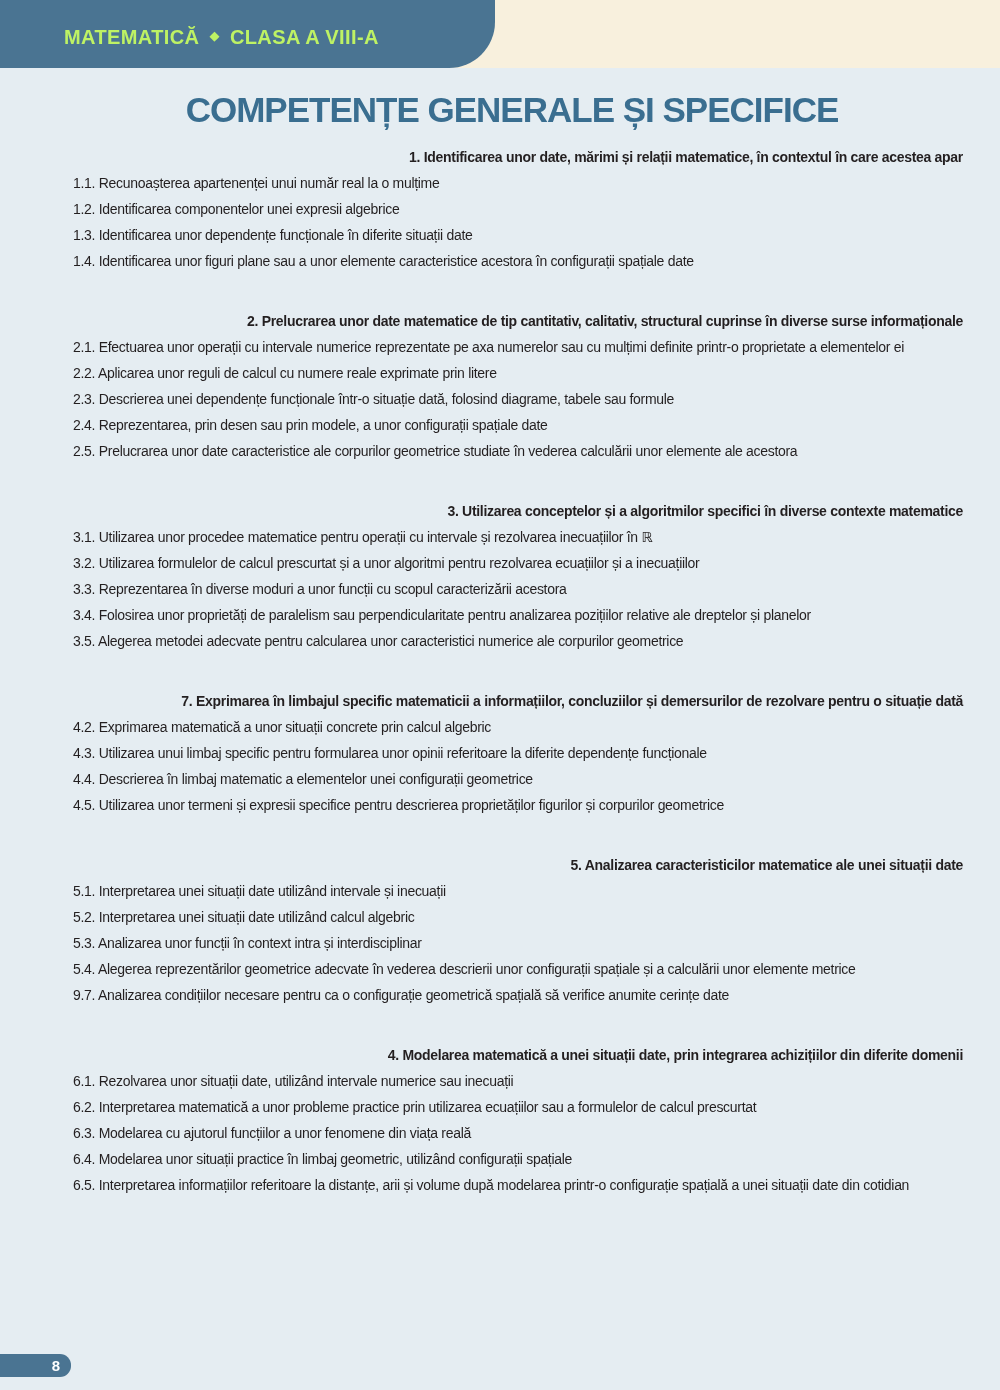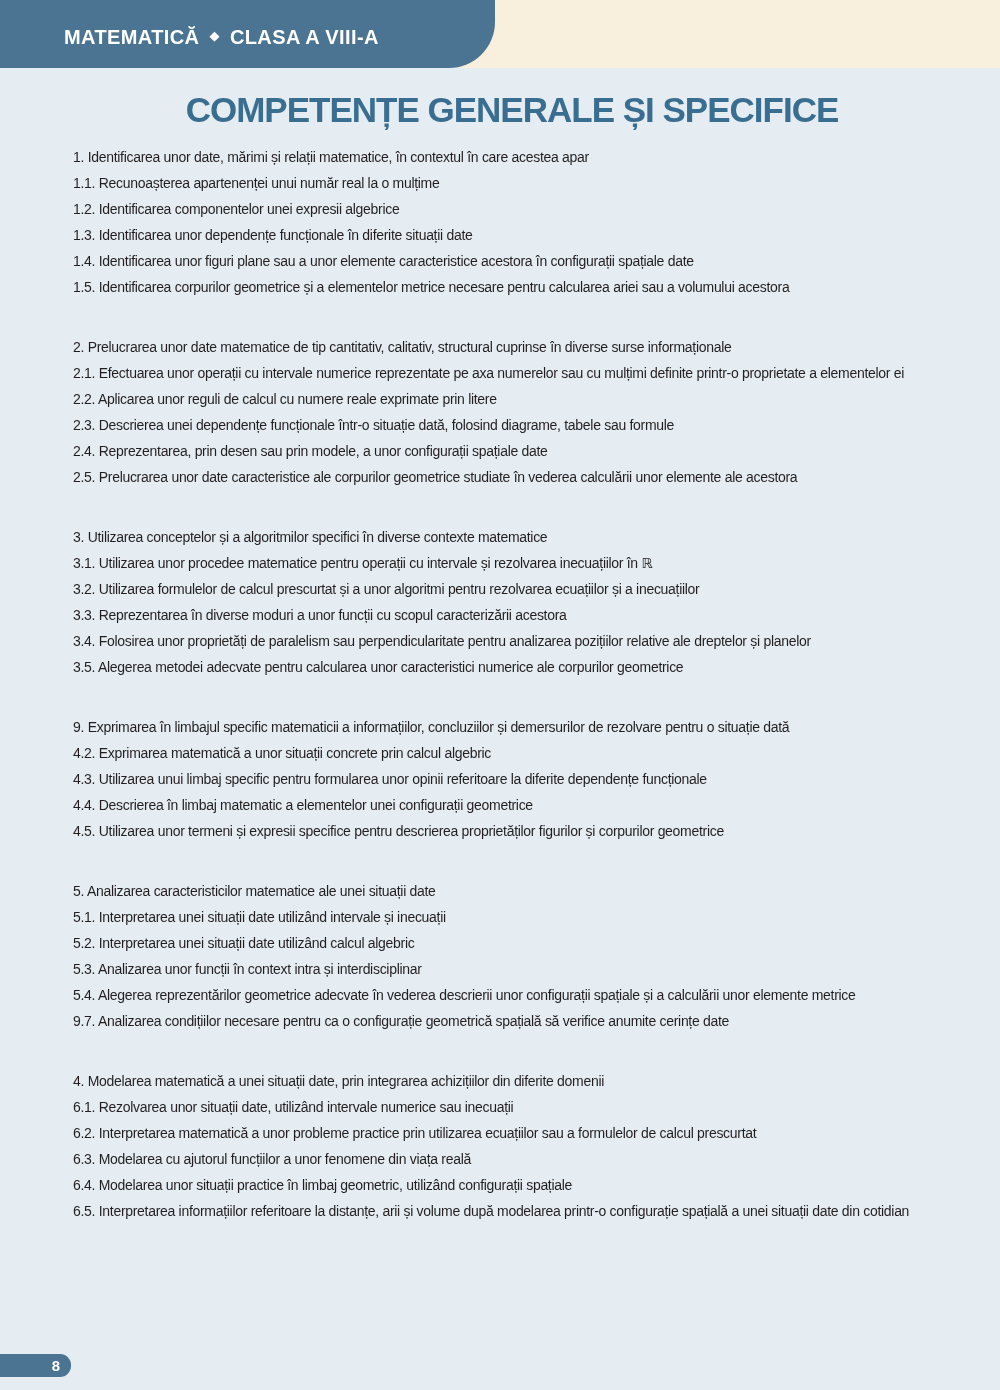--- a/index.html
+++ b/index.html
@@ -20,21 +20,21 @@
     width: 1000px; height: 68px;
     background: #f8f0dd;
   }
 
   .header-tab {
     position: absolute;
     top: 0; left: 0;
     width: 495px; height: 68px;
     background: #4a7492;
     border-bottom-right-radius: 46px;
-    color: #ffffff;
+    color: #bef264;
     display: flex;
     align-items: center;
     padding: 6px 0 0 64px;
     font-weight: bold;
     font-size: 20px;
     letter-spacing: 0.4px;
     white-space: nowrap;
   }
   .header-tab .diamond {
     font-size: 13px;
@@ -59,21 +59,21 @@
     position: absolute;
     top: 144px;
     left: 73px;
     width: 890px;
     color: #231f20;
     font-size: 14px;
     letter-spacing: -0.3px;
     line-height: 26px;
   }
   .section + .section { margin-top: 34px; }
-  .sec-heading { font-weight: normal; }
+  .sec-heading { font-weight: bold; text-align: right; }
 
   .page-number-tab {
     position: absolute;
     left: 0;
     top: 1354px;
     width: 71px;
     height: 23px;
     background: #4a7492;
     border-radius: 0 11px 11px 0;
     color: #ffffff;
@@ -100,40 +100,39 @@
 
   <h1 class="page-title">COMPETENȚE GENERALE ȘI SPECIFICE</h1>
 
   <div class="content" id="content">
       <div class="section">
         <p class="sec-heading">1. Identificarea unor date, mărimi și relații matematice, în contextul în care acestea apar</p>
         <p class="sec-item">1.1. Recunoașterea apartenenței unui număr real la o mulțime</p>
         <p class="sec-item">1.2. Identificarea componentelor unei expresii algebrice</p>
         <p class="sec-item">1.3. Identificarea unor dependențe funcționale în diferite situații date</p>
         <p class="sec-item">1.4. Identificarea unor figuri plane sau a unor elemente caracteristice acestora în configurații spațiale date</p>
-        <p class="sec-item">1.5. Identificarea corpurilor geometrice și a elementelor metrice necesare pentru calcularea ariei sau a volumului acestora</p>
       </div>
       <div class="section">
         <p class="sec-heading">2. Prelucrarea unor date matematice de tip cantitativ, calitativ, structural cuprinse în diverse surse informaționale</p>
         <p class="sec-item">2.1. Efectuarea unor operații cu intervale numerice reprezentate pe axa numerelor sau cu mulțimi definite printr-o proprietate a elementelor ei</p>
         <p class="sec-item">2.2. Aplicarea unor reguli de calcul cu numere reale exprimate prin litere</p>
         <p class="sec-item">2.3. Descrierea unei dependențe funcționale într-o situație dată, folosind diagrame, tabele sau formule</p>
         <p class="sec-item">2.4. Reprezentarea, prin desen sau prin modele, a unor configurații spațiale date</p>
         <p class="sec-item">2.5. Prelucrarea unor date caracteristice ale corpurilor geometrice studiate în vederea calculării unor elemente ale acestora</p>
       </div>
       <div class="section">
         <p class="sec-heading">3. Utilizarea conceptelor și a algoritmilor specifici în diverse contexte matematice</p>
         <p class="sec-item">3.1. Utilizarea unor procedee matematice pentru operații cu intervale și rezolvarea inecuațiilor în ℝ</p>
         <p class="sec-item">3.2. Utilizarea formulelor de calcul prescurtat și a unor algoritmi pentru rezolvarea ecuațiilor și a inecuațiilor</p>
         <p class="sec-item">3.3. Reprezentarea în diverse moduri a unor funcții cu scopul caracterizării acestora</p>
         <p class="sec-item">3.4. Folosirea unor proprietăți de paralelism sau perpendicularitate pentru analizarea pozițiilor relative ale dreptelor și planelor</p>
         <p class="sec-item">3.5. Alegerea metodei adecvate pentru calcularea unor caracteristici numerice ale corpurilor geometrice</p>
       </div>
       <div class="section">
-        <p class="sec-heading">9. Exprimarea în limbajul specific matematicii a informațiilor, concluziilor și demersurilor de rezolvare pentru o situație dată</p>
+        <p class="sec-heading">7. Exprimarea în limbajul specific matematicii a informațiilor, concluziilor și demersurilor de rezolvare pentru o situație dată</p>
         <p class="sec-item">4.2. Exprimarea matematică a unor situații concrete prin calcul algebric</p>
         <p class="sec-item">4.3. Utilizarea unui limbaj specific pentru formularea unor opinii referitoare la diferite dependențe funcționale</p>
         <p class="sec-item">4.4. Descrierea în limbaj matematic a elementelor unei configurații geometrice</p>
         <p class="sec-item">4.5. Utilizarea unor termeni și expresii specifice pentru descrierea proprietăților figurilor și corpurilor geometrice</p>
       </div>
       <div class="section">
         <p class="sec-heading">5. Analizarea caracteristicilor matematice ale unei situații date</p>
         <p class="sec-item">5.1. Interpretarea unei situații date utilizând intervale și inecuații</p>
         <p class="sec-item">5.2. Interpretarea unei situații date utilizând calcul algebric</p>
         <p class="sec-item">5.3. Analizarea unor funcții în context intra și interdisciplinar</p>

